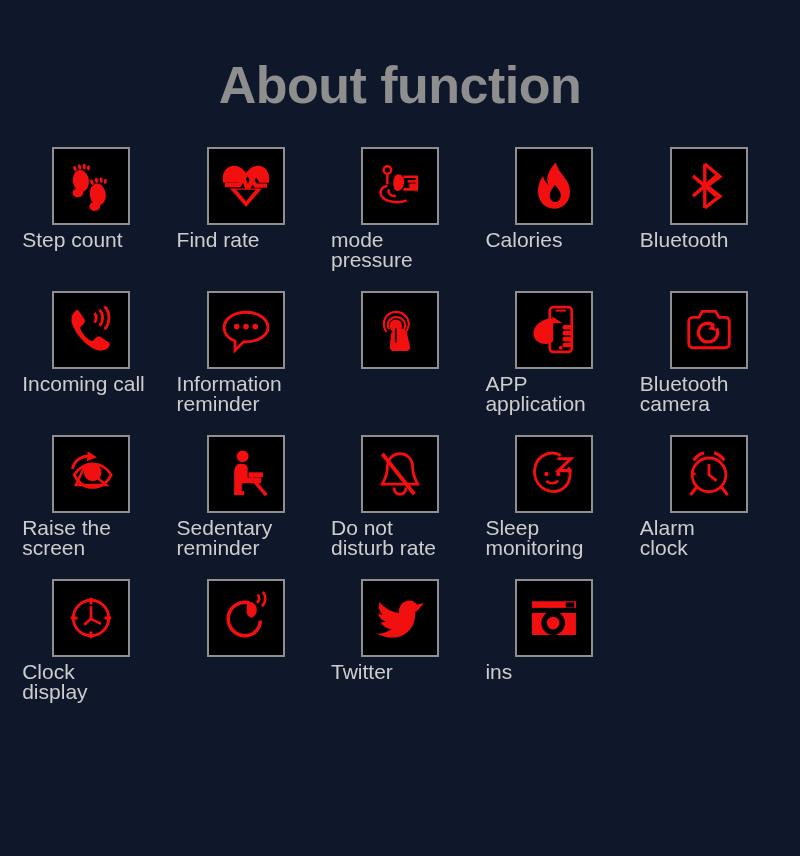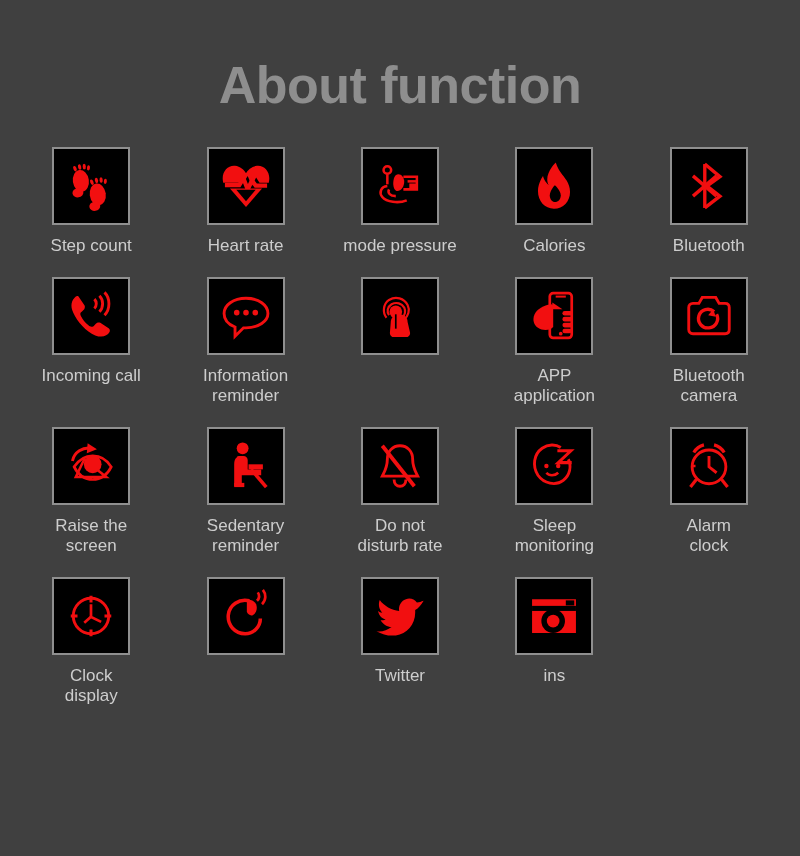--- a/index.html
+++ b/index.html
@@ -13,21 +13,21 @@
     width: 800px;
     height: 856px;
     overflow: hidden;
     font-family: "Liberation Sans", sans-serif;
     color: #cccccc;
     position: relative;
   }
   .page {
     width: 800px;
     height: 856px;
-    background: #404040;
+    background: #0f172a;
     position: relative;
   }
   .page-title {
     text-align: center;
     color: #8e8e8e;
     font-size: 52px;
     font-weight: bold;
     letter-spacing: -0.5px;
     margin: 0;
     padding-top: 56px;
@@ -59,24 +59,23 @@
     align-items: center;
     justify-content: center;
     position: relative;
   }
   .icon-box svg {
     display: block;
     width: 54px;
     height: 54px;
   }
   .cell-label {
-    margin-top: 11px;
-    font-size: 17px;
+    margin-top: 5px;
+    font-size: 21px;
     line-height: 20px;
-    text-align: center;
     color: #cdcdcd;
     width: 138px;
     font-family: "Liberation Sans", sans-serif;
     white-space: pre-line;
   }
 </style>
 </head>
 <body>
 
 <div class="page">
@@ -110,21 +109,21 @@
     <div class="cell">
       <div class="icon-box">
         <svg viewBox="0 0 64 64">
           <path d="M5 28 C2 16 10 7 19 8 C25 8.6 30 13 32 17 C34 13 39 8.6 45 8 C54 7 62 16 59 28 L48 28 L44 22 L39 32 L34 20 L29 28 L5 28 Z" fill="#f20f10"></path>
           <path d="M7 31 L24 31 L29 23 L34 36 L39 25.5 L43.5 31.5 L57 31.5" fill="none" stroke="#f20f10" stroke-width="5" stroke-linejoin="miter"></path>
           <path d="M13 35 L51 35 L32 57 Z" fill="#f20f10"></path>
           <path d="M20.5 36.5 L43.5 36.5 L32 50 Z" fill="#000000"></path>
           <path d="M20 35 L44 35 L32 53 Z" fill="none" stroke="#f20f10" stroke-width="0"></path>
         </svg>
       </div>
-      <div class="cell-label">Heart rate</div>
+      <div class="cell-label">Find rate</div>
     </div>
 
     <div class="cell">
       <div class="icon-box">
         <svg viewBox="0 0 64 64">
           <g fill="none" stroke="#f20f10" stroke-width="3">
             <circle cx="17" cy="13" r="4.5"></circle>
             <path d="M17 18 L17 30"></path>
             <path d="M17 32 C9 33 7 40 11 45 C16 51 30 53 40 49"></path>
             <path d="M27 44 C20 44 17 40 19 36"></path>

